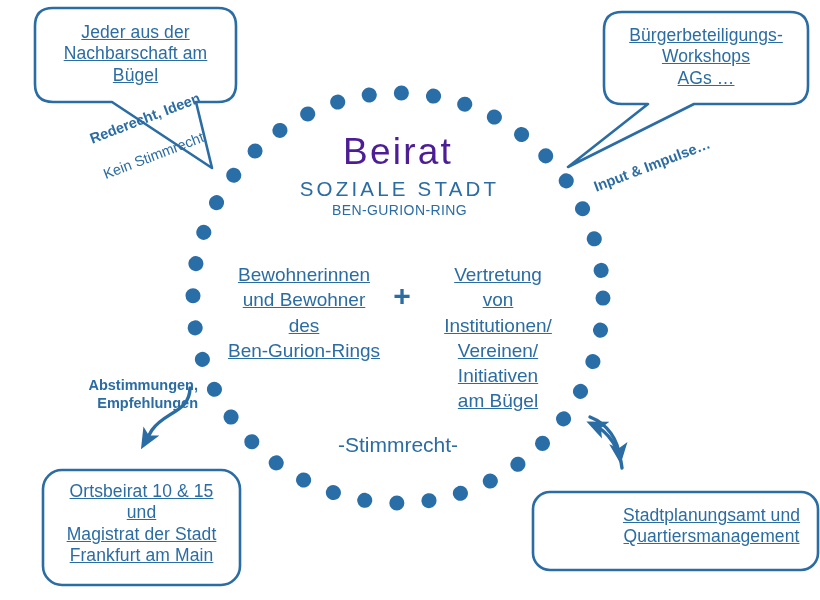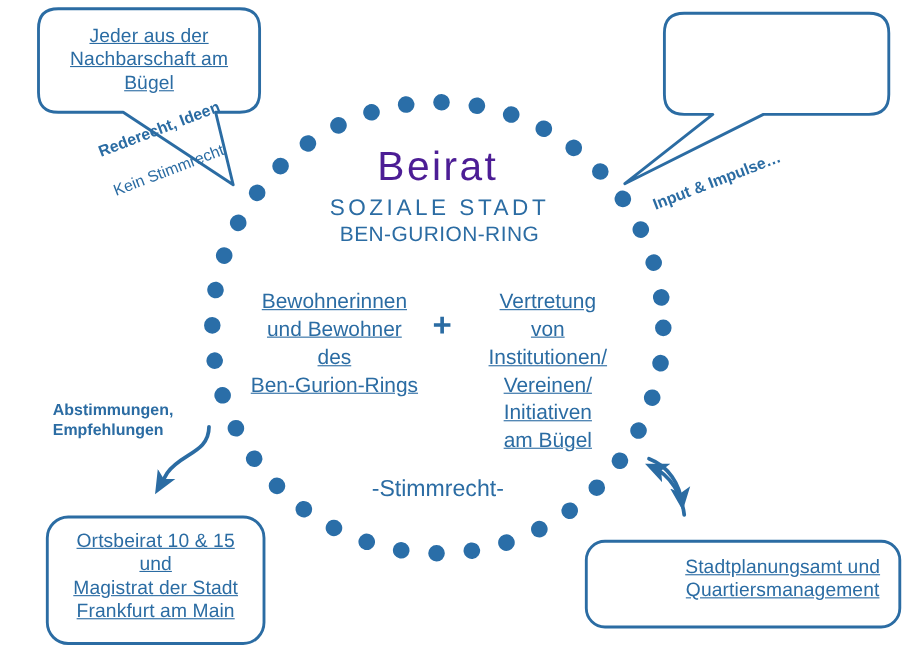--- a/index.html
+++ b/index.html
@@ -47,21 +47,21 @@
     font-weight: 400;
     letter-spacing: 2.2px;
     color: #4c1d95;
   }
   #title-sub1 {
     font-size: 20.5px;
     font-weight: 400;
     letter-spacing: 3.2px;
   }
   #title-sub2 {
-    font-size: 19px;
+    font-size: 14px;
     font-weight: 400;
     letter-spacing: 0.4px;
   }
 
   
   .column-text {
     font-size: 19px;
     font-weight: 400;
     line-height: 1.33;
     text-decoration: underline;
@@ -90,21 +90,22 @@
     transform: rotate(-21deg);
     transform-origin: left top;
     text-align: left;
   }
   #lbl-input {
     transform: rotate(-21deg);
     transform-origin: left top;
     text-align: left;
   }
   #lbl-abstimmungen {
-    text-align: left;
+    text-align: right;
+    margin-top: 12px;
   }
   #lbl-beratung {
     text-align: left;
   }
 </style>
 </head>
 <body>
 
 <div id="stage">
 
@@ -146,20 +147,23 @@
     <g>
       <path d="M590,417 C608,424 618,440 620,458" fill="none" stroke="#2b6ca3" stroke-width="3.4" stroke-linecap="round" marker-end="url(#arrowhead)"></path>
       <path d="M622,468 C620,450 610,432 592,424" fill="none" stroke="#2b6ca3" stroke-width="3.4" stroke-linecap="round" marker-end="url(#arrowhead)"></path>
     </g>
   </svg>
 
   <div class="txt bubble-text" id="bubble-tl-text" style="left:40px; top:22px; width:191px;">Jeder aus der
 Nachbarschaft am
 Bügel</div>
 
+  <div class="txt bubble-text" id="bubble-tr-text" style="left:606px; top:25px; width:200px;">Bürgerbeteiligungs-
+Workshops
+AGs …</div>
 
   <div class="edge-label" id="lbl-rederecht" style="left:80px; top:112px;">
     <div class="edge-bold">Rederecht, Ideen</div>
     <div class="edge-reg">Kein Stimmrecht</div>
   </div>
 
   <div class="edge-label" id="lbl-input" style="left:584px; top:160px;">
     <div class="edge-bold">Input &amp; Impulse…</div>
   </div>
 

